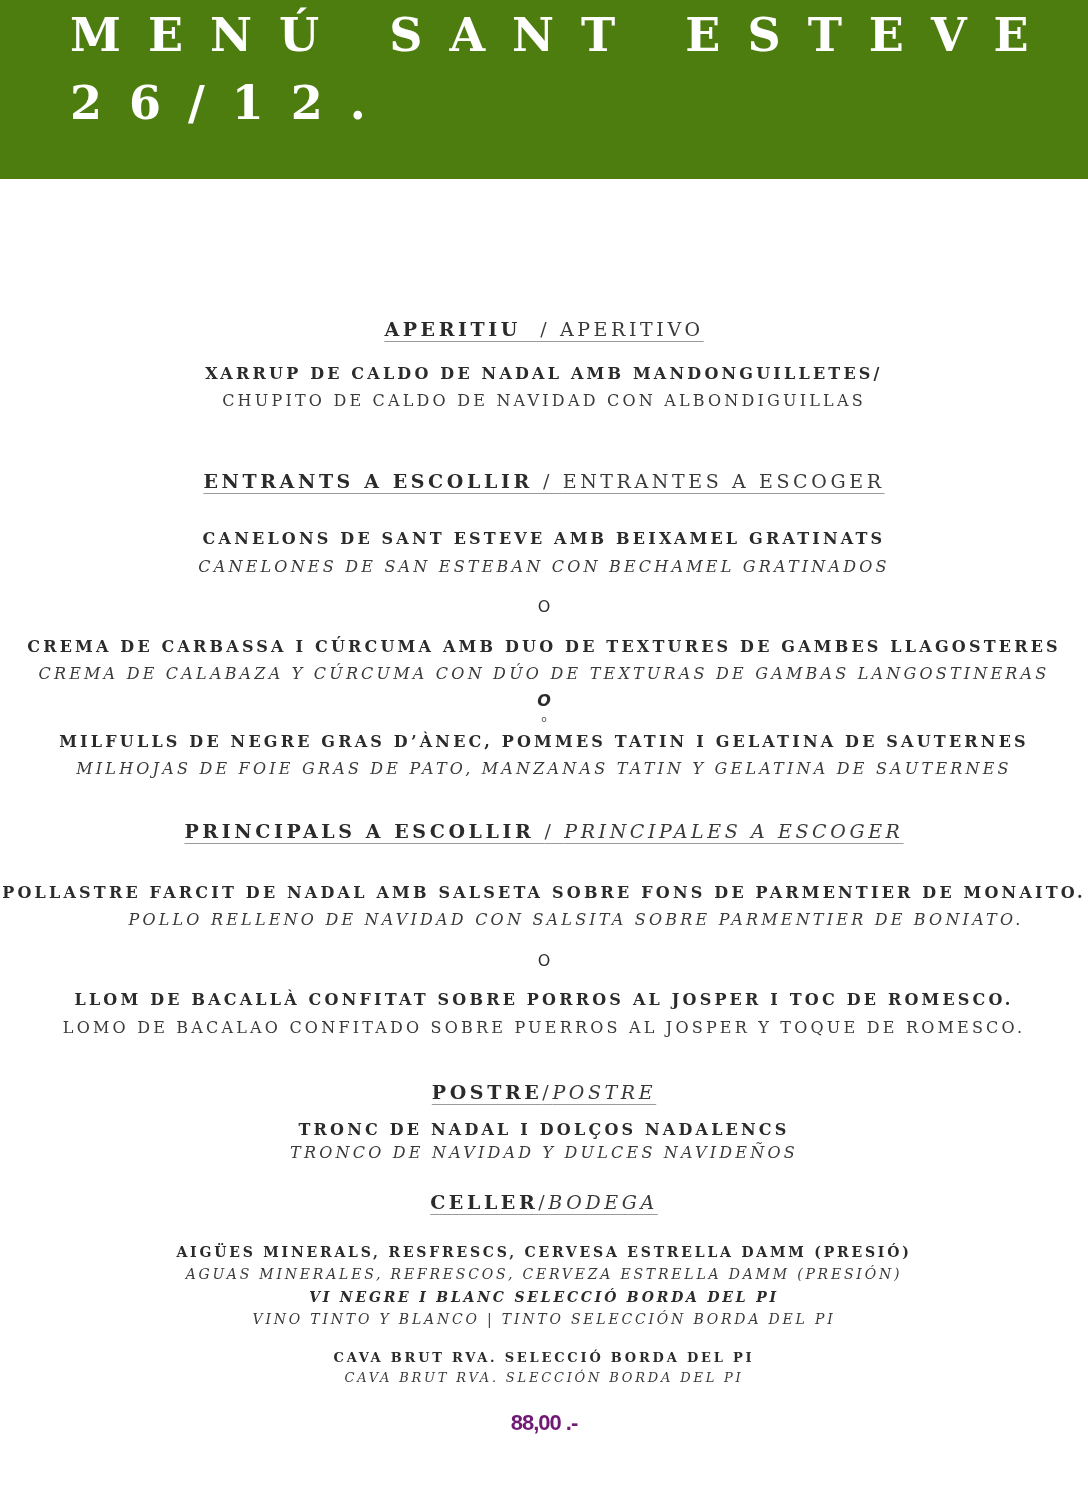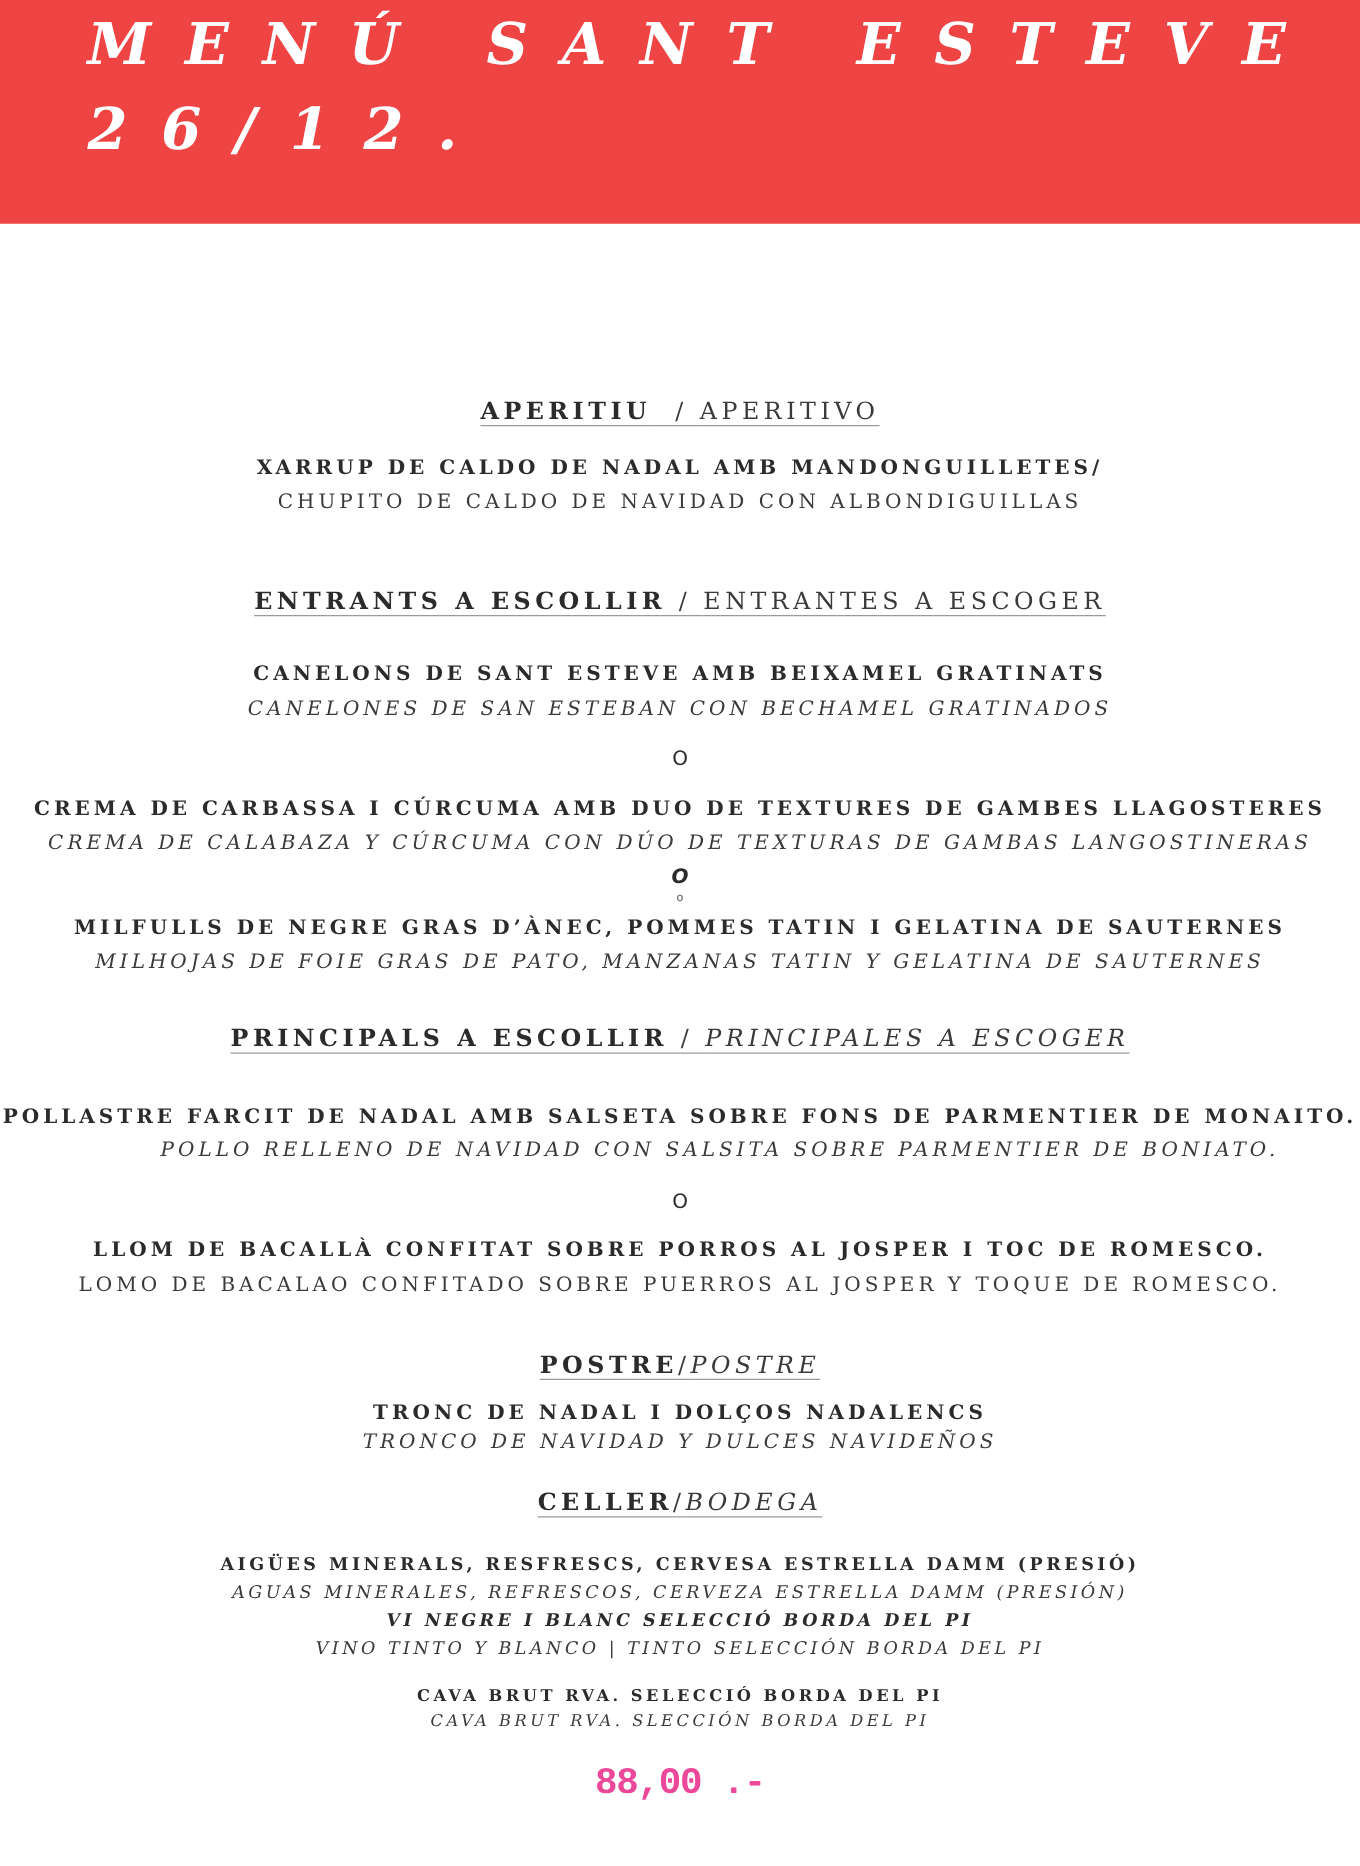--- a/index.html
+++ b/index.html
@@ -1,34 +1,34 @@
 <!DOCTYPE html>
 <html><head>
   <meta charset="utf-8">
   <style>
     html, body { margin: 0; padding: 0; background: #ffffff; }
     body { width: 1088px; height: 1493px; position: relative; overflow: hidden;
            font-family: "DejaVu Serif", serif; color: #2b2b2b; }
-    .header { position: absolute; left: 0; top: 0; width: 1088px; height: 179px; background: #ef4444; font-style: italic; }
+    .header { position: absolute; left: 0; top: 0; width: 1088px; height: 179px; background: #4d7c0f; }
     .title-line { position: absolute; left: 70px; color: #ffffff; font-family: "DejaVu Serif", serif;
                   font-weight: bold; font-size: 46px; letter-spacing: 27px; white-space: nowrap; }
     .t1 { top: 8px; }
     .t2 { top: 76px; }
     .line { position: absolute; left: 0; width: 1088px; text-align: center; white-space: nowrap; }
     .sec { font-size: 19px; letter-spacing: 3.6px; }
     .sec .ca { font-weight: bold; color: #2b2b2b; text-decoration: underline; text-decoration-color: #9a9a9a; text-underline-offset: 5px; }
     .sec .es { font-weight: normal; color: #3a3a3a; text-decoration: underline; text-decoration-color: #9a9a9a; text-underline-offset: 5px; }
     .sec .es.it { font-style: italic; }
     .cat { font-size: 16px; font-weight: bold; letter-spacing: 3.2px; color: #2b2b2b; }
     .esp { font-size: 16px; letter-spacing: 3.2px; color: #3a3a3a; }
     .esp.it { font-style: italic; }
     .sm { font-size: 14px; letter-spacing: 2.8px; }
     .or { font-family: "DejaVu Sans", sans-serif; font-size: 16px; color: #2b2b2b; }
     .or-s { font-family: "DejaVu Sans", sans-serif; font-size: 9px; color: #555; }
-    .price { font-family: Liberation Mono, monospace; font-size: 30px; font-weight: bold; color: #ec4899; letter-spacing: -1px; }
+    .price { font-family: Liberation Sans, sans-serif; font-size: 22px; font-weight: bold; color: #701a75; letter-spacing: -1px; }
   </style>
 </head>
 <body>
 
 <div class="header">
   <div class="title-line t1">MENÚ SANT ESTEVE</div>
   <div class="title-line t2">26/12.</div>
 </div>
 
 <div class="line sec" style="top:318px;">

